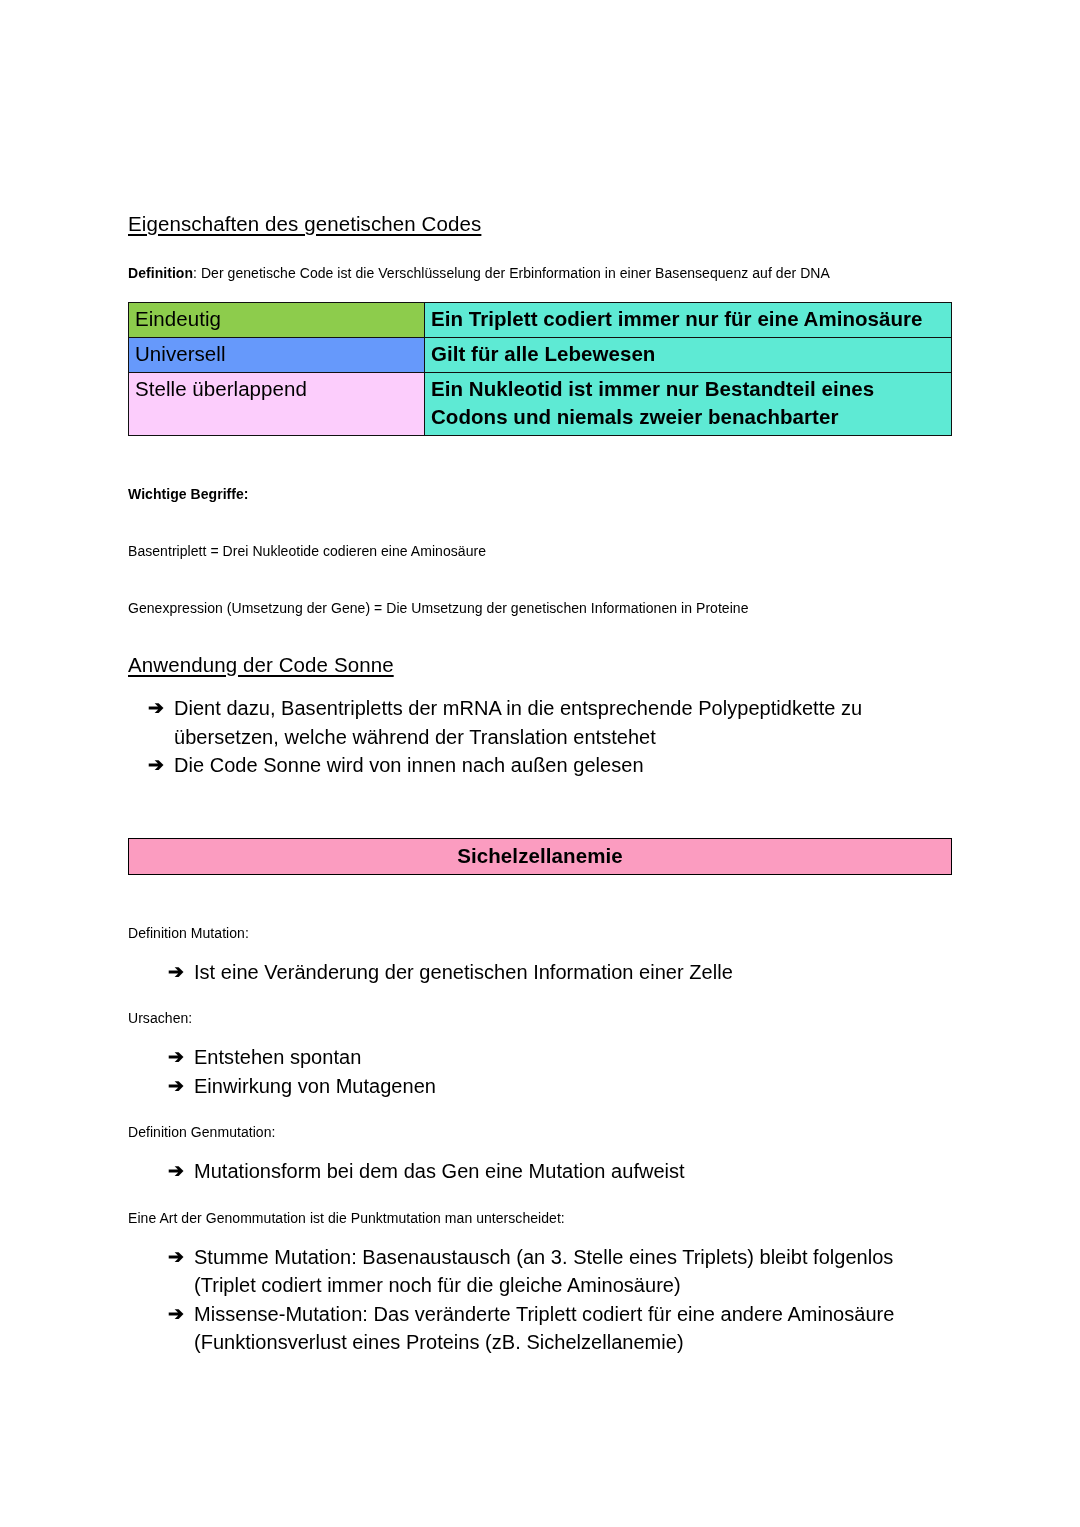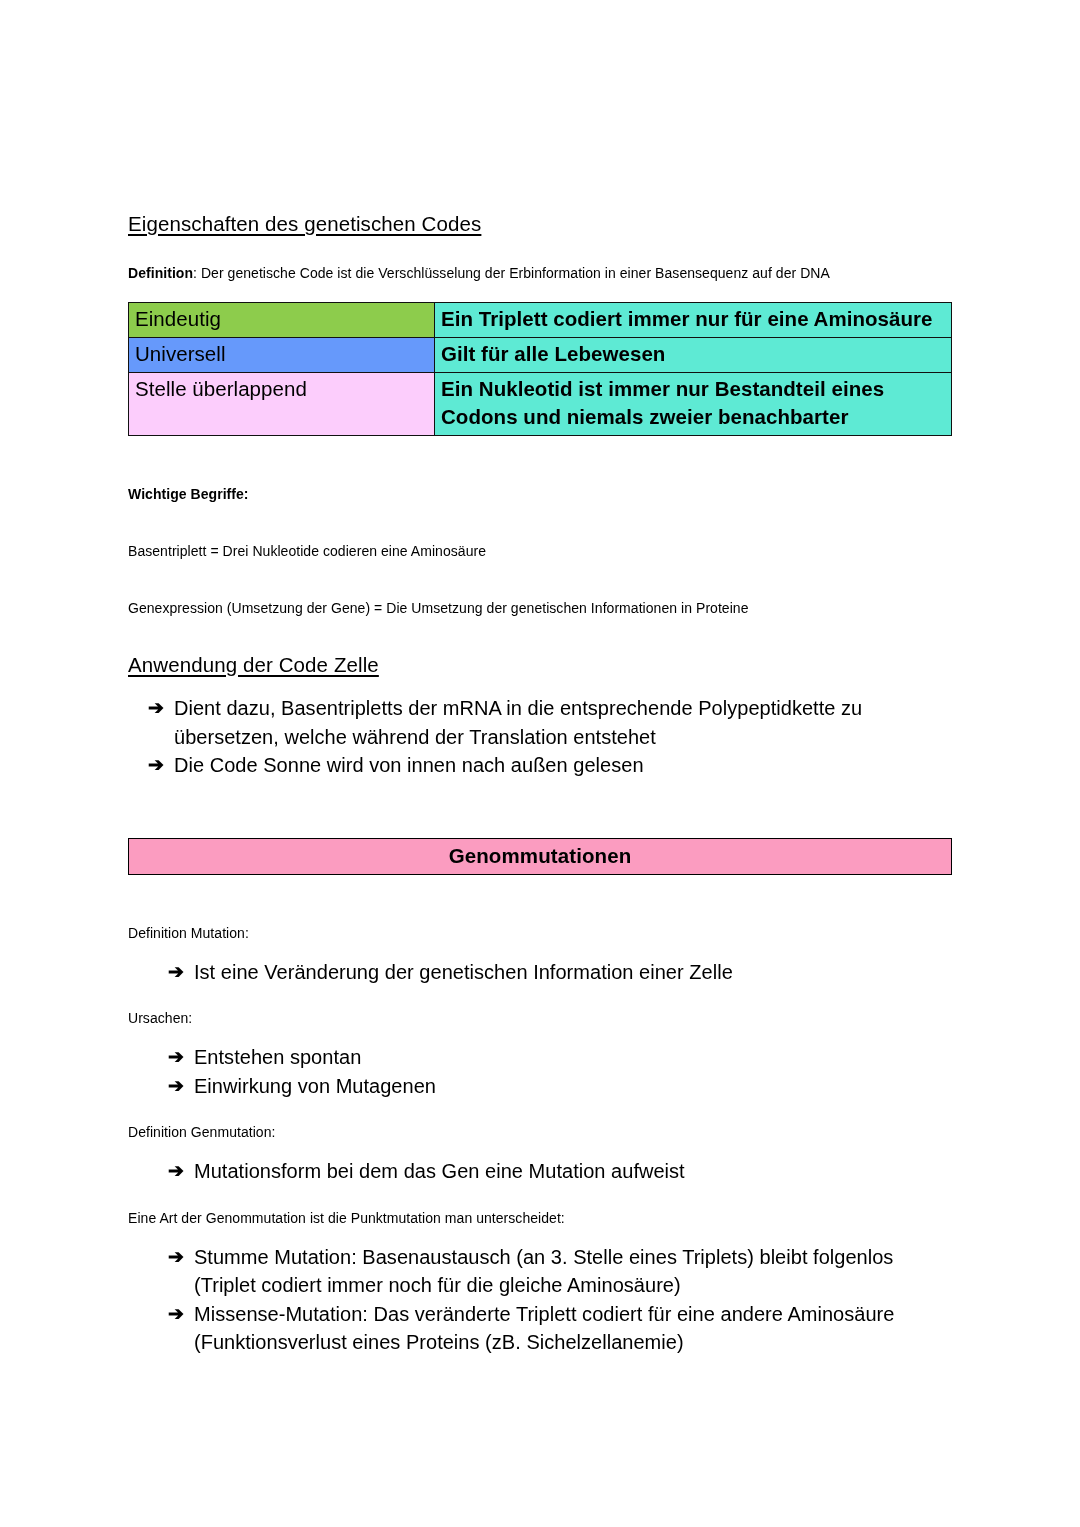--- a/index.html
+++ b/index.html
@@ -50,21 +50,21 @@
 
   
   table.props {
     border-collapse: collapse;
     width: 824px;
     margin: 0 0 0 0;
     table-layout: fixed;
   }
   table.props td {
     border: 1.4px solid #111111;
-    padding: 2px 18px 4px 6px;
+    padding: 2px 8px 4px 6px;
     font-size: 20.5px;
     line-height: 28px;
     vertical-align: top;
     letter-spacing: 0.05px;
   }
   table.props td.label {
     width: 281px;
   }
   table.props td.desc {
     background: #5eead4;
@@ -146,30 +146,30 @@
     <div class="spacer-14"></div>
 
     <div class="para">Basentriplett = Drei Nukleotide codieren eine Aminosäure</div>
 
     <div class="spacer-14"></div>
 
     <div class="para">Genexpression (Umsetzung der Gene) = Die Umsetzung der genetischen Informationen in Proteine</div>
 
     <div class="spacer-14"></div>
 
-    <div class="heading-underline" style="margin-bottom:16px;">Anwendung der Code Zelle</div>
+    <div class="heading-underline" style="margin-bottom:16px;">Anwendung der Code Sonne</div>
 
     <ul class="arrow-list">
       <li><span class="arrow">➔</span><span>Dient dazu, Basentripletts der mRNA in die entsprechende Polypeptidkette zu übersetzen, welche während der Translation entstehet</span></li>
       <li><span class="arrow">➔</span><span>Die Code Sonne wird von innen nach außen gelesen</span></li>
     </ul>
 
     <div class="spacer-58"></div>
 
-    <div class="banner" style="background:#FB9CC0"><span>Genommutationen</span></div>
+    <div class="banner" style="background:#FB9CC0"><span>Sichelzellanemie</span></div>
 
     <div class="spacer-44"></div>
 
     <div class="para tight">Definition Mutation:</div>
 
     <ul class="arrow-list indent-more">
       <li><span class="arrow">➔</span><span>Ist eine Veränderung der genetischen Information einer Zelle</span></li>
     </ul>
 
     <div class="spacer-18"></div>

